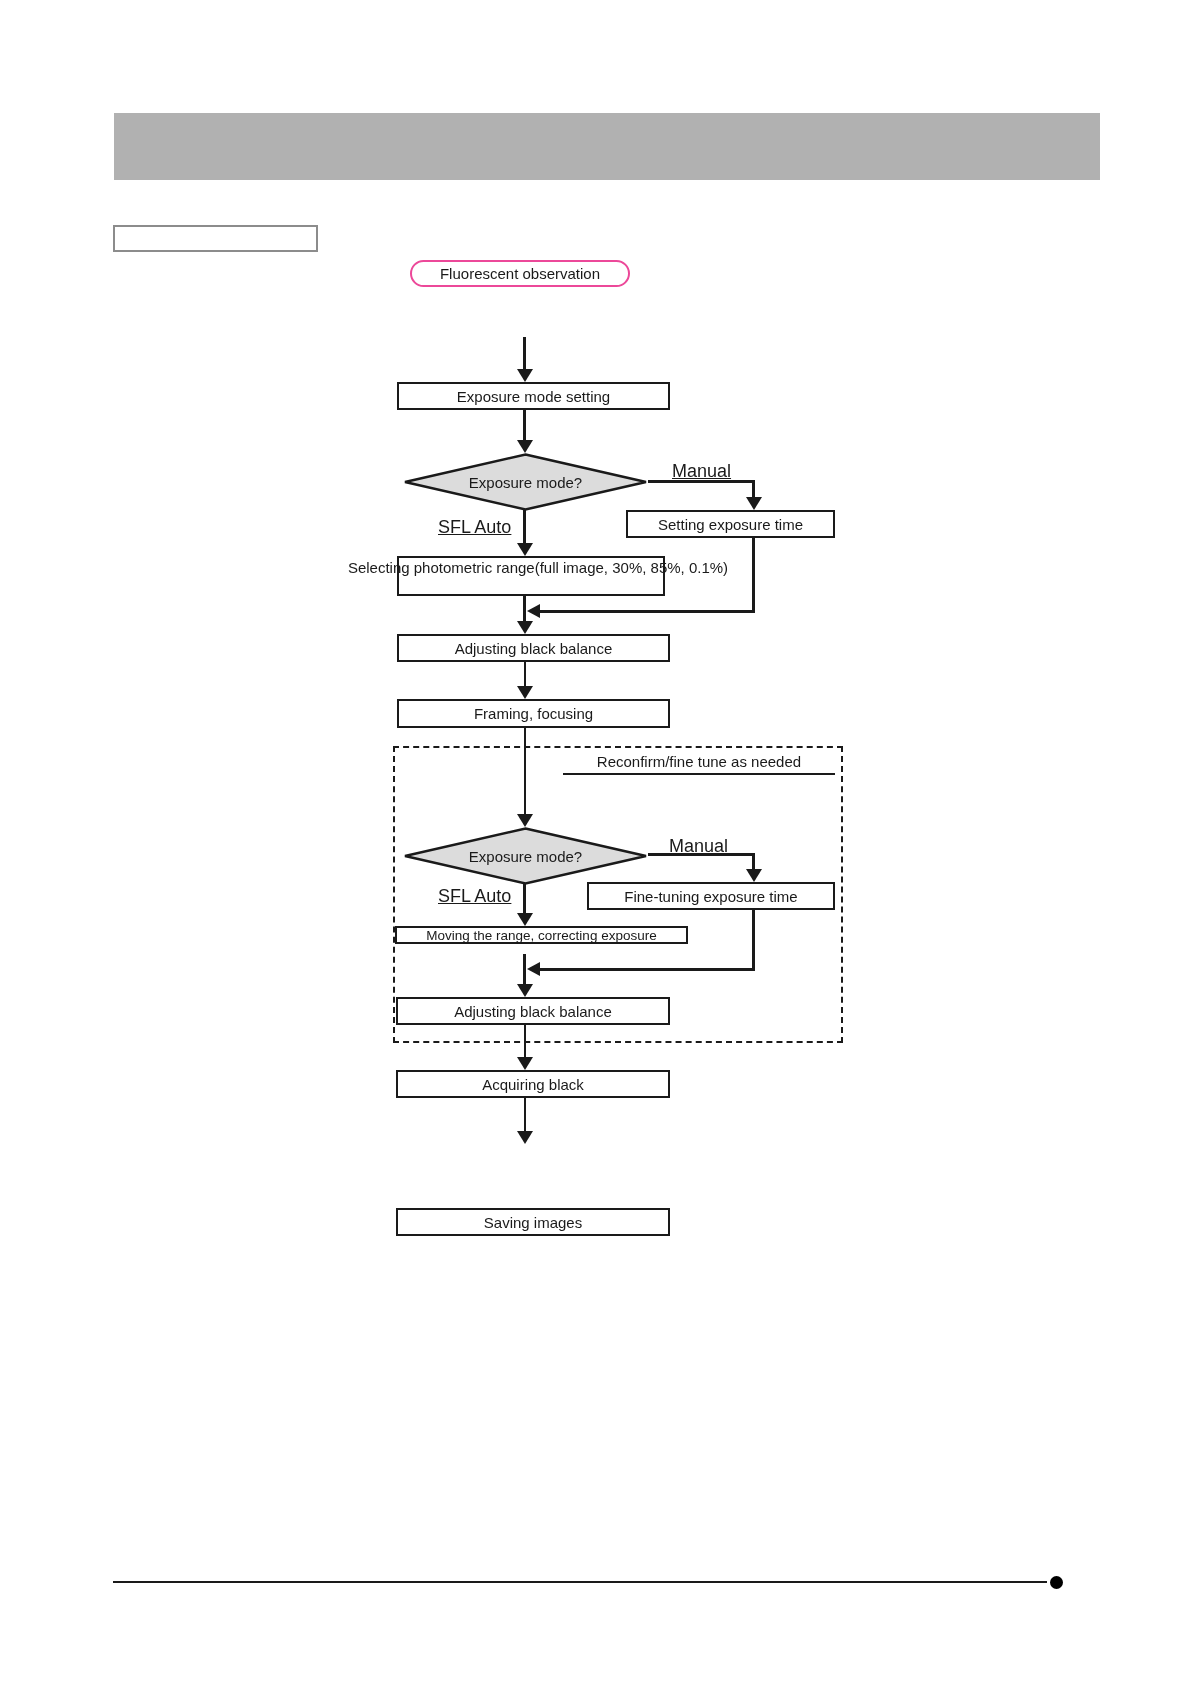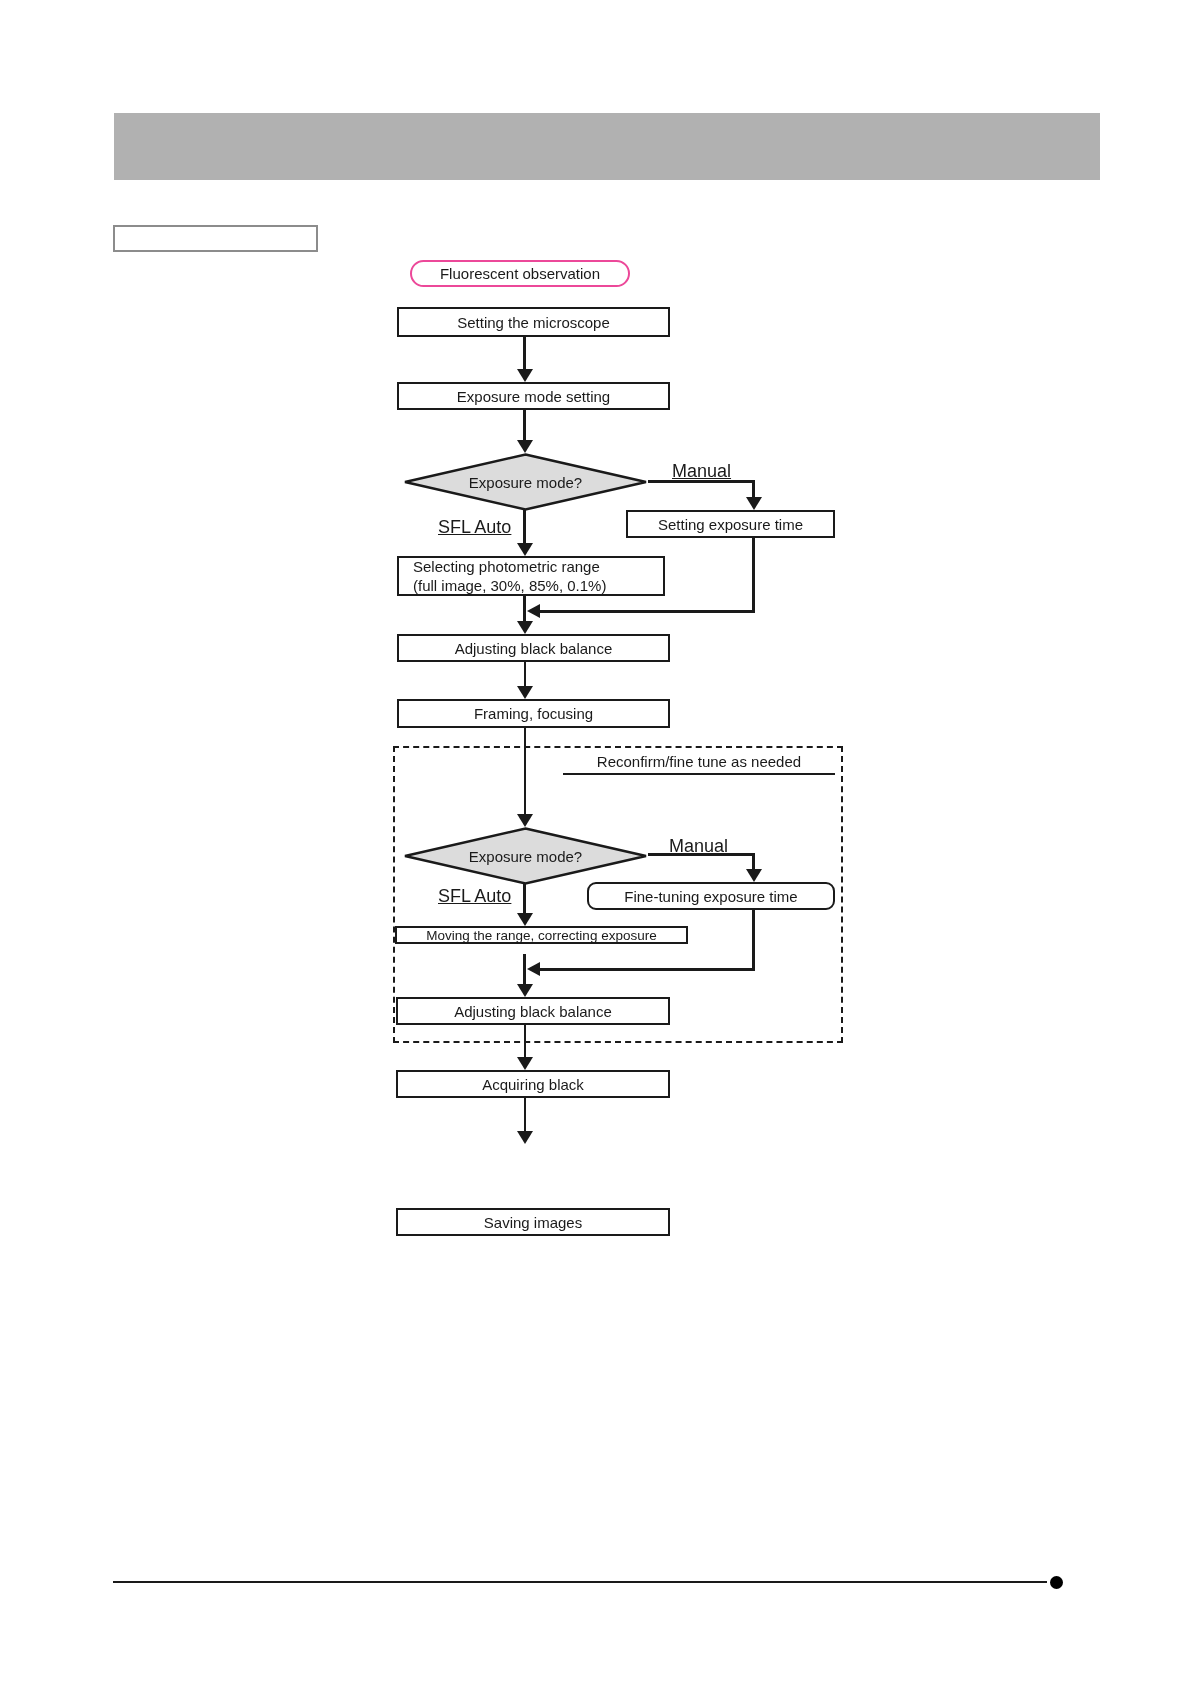--- a/index.html
+++ b/index.html
@@ -106,44 +106,41 @@
     background: #1a1a1a;
   }
   .footer-dot {
     position: absolute;
     left: 1050px; top: 1576px;
     width: 13px; height: 13px;
     border-radius: 50%;
     background: #000000;
   }
   .two-line {
-    flex-direction: column;
+    flex-direction: row;
     align-items: flex-start;
     justify-content: center;
     line-height: 19px;
     padding-left: 14px;
   }
   .small-text { font-size: 13.5px; }
 </style>
 </head>
 <body>
 
 <div id="canvas">
 
   <div class="header-bar"></div>
 
   <div class="corner-box"></div>
 
   <div class="pill" style="left:410px; top:260px; width:220px; height:27px;">
     <span>Fluorescent observation</span>
   </div>
 
-  <div class="box" style="left:397px; top:307px; width:273px; height:30px;">
-    <span>Setting the microscope</span>
-  </div>
 
   <div class="line" style="left:523px; top:337px; width:3px; height:33px;"></div>
   <div class="arrow-down" style="left:517px; top:369px;"></div>
 
   <div class="box" style="left:397px; top:382px; width:273px; height:28px;">
     <span>Exposure mode setting</span>
   </div>
 
   <div class="line" style="left:523px; top:410px; width:3px; height:31px;"></div>
   <div class="arrow-down" style="left:517px; top:440px;"></div>
@@ -203,21 +200,21 @@
       <polygon points="122.5,1.5 243,29 122.5,56.5 2,29" stroke="#1a1a1a" stroke-width="2.5" fill="#dcdcdc"></polygon>
     </svg>
     <div class="diamond-text">Exposure mode?</div>
   </div>
 
   <div class="branch-label" style="left:669px; top:836px;">Manual</div>
   <div class="line" style="left:648px; top:853px; width:107px; height:3px;"></div>
   <div class="line" style="left:752px; top:853px; width:3px; height:18px;"></div>
   <div class="arrow-down" style="left:746px; top:869px;"></div>
 
-  <div class="box" style="left:587px; top:882px; width:248px; height:28px;border-radius:9px;">
+  <div class="box" style="left:587px; top:882px; width:248px; height:28px;">
     <span>Fine-tuning exposure time</span>
   </div>
 
   <div class="branch-label" style="left:438px; top:886px;">SFL Auto</div>
   <div class="line" style="left:523px; top:884px; width:3px; height:31px;"></div>
   <div class="arrow-down" style="left:517px; top:913px;"></div>
 
   <div class="box small-text" style="left:395px; top:926px; width:293px; height:18px;">
     <span>Moving the range, correcting exposure</span>
   </div>

